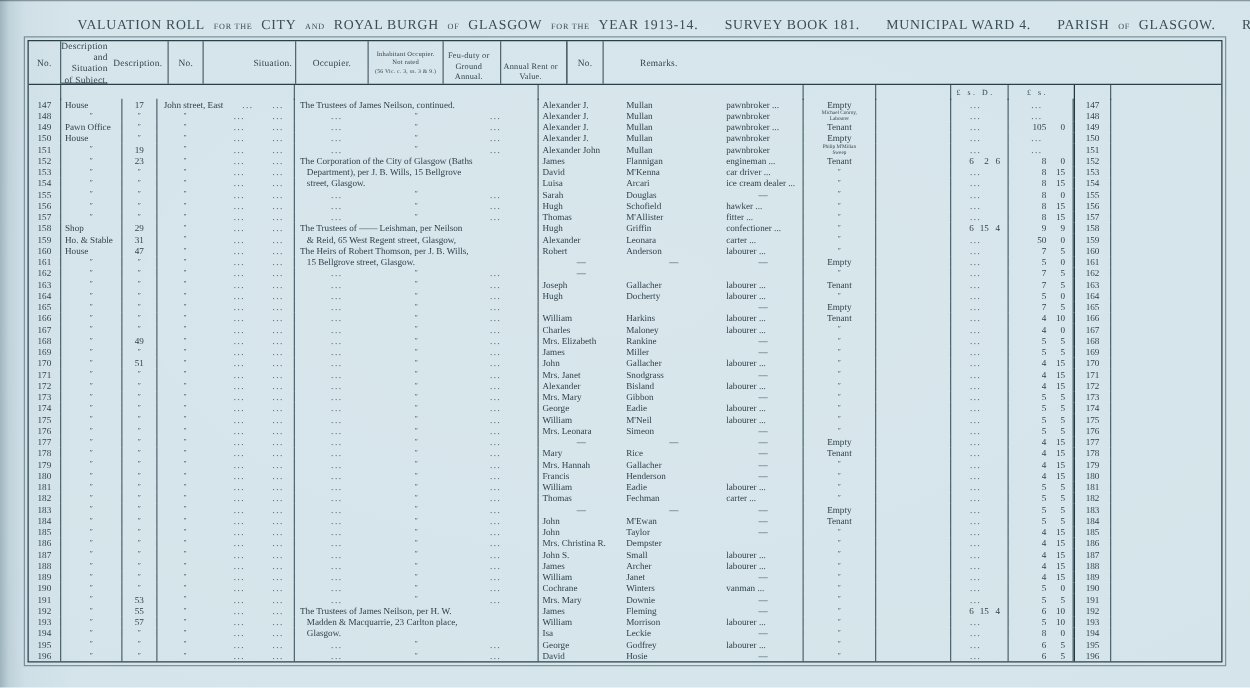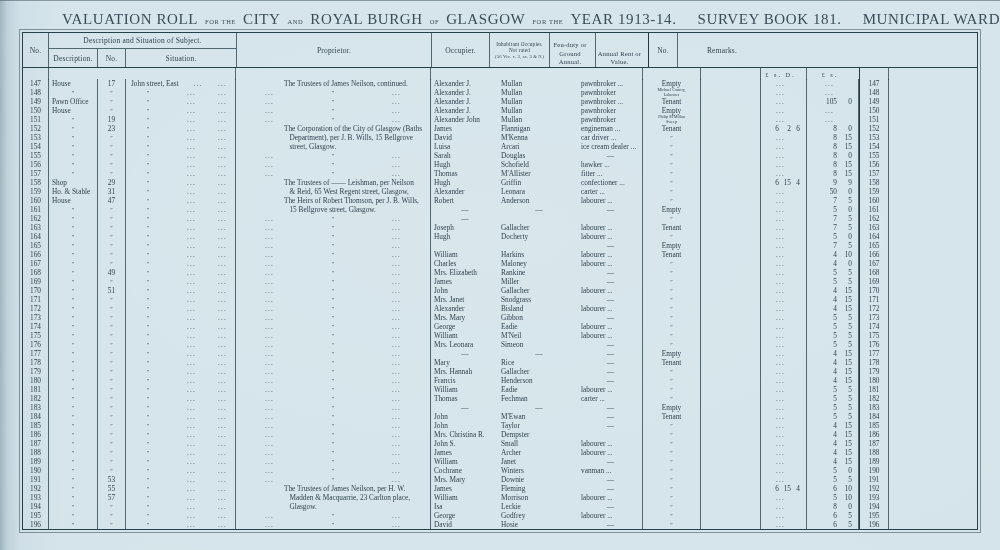--- a/index.html
+++ b/index.html
@@ -14,21 +14,21 @@
   .page{position:relative;width:1000px;height:550px;}
   .page::after{content:"";position:absolute;top:0;left:0;right:0;height:1px;background:rgba(40,60,70,.45);}
 
   
   .topbar{
     position:absolute;top:10px;left:62px;right:18px;
     display:flex;align-items:baseline;white-space:nowrap;
     letter-spacing:.6px;color:#3a4c56;
   }
   .seg{margin-right:7px;}
-  .seg.lg{font-size:15px;}
+  .seg.lg{font-size:11px;}
   .seg.sm{font-size:6.5px;}
   .seg.gap{margin-left:14px;}
 
   
   .tbl{
     position:absolute;left:22px;top:32px;width:956px;height:498px;
     border:1.5px solid #2a4049;
     outline:1px solid rgba(42,64,73,.5);outline-offset:2px;
     box-sizing:border-box;
   }
@@ -38,21 +38,21 @@
   
   .c-no{width:26px;} .c-desc{width:49px;padding-left:3px;} .c-stno{width:28px;}
   .c-sit{width:110px;} .c-prop{width:195px;padding-left:4px;}
   .c-t1{width:68px;padding-left:3px;} .c-t2{width:80px;padding-left:2px;} .c-occ{width:64px;padding-left:2px;}
   .c-occr{width:58px;} .c-inh{width:60px;} .c-feu{width:46px;} .c-rent{width:52px;}
   .c-no3{width:30px;border-left:1.5px solid #243840;} .c-rem{width:88px;}
 
   
   .thead{display:flex;height:34px;border-bottom:1px solid #2a4049;font-size:7.5px;text-align:center;letter-spacing:.2px;}
   .hcell{display:flex;flex-direction:column;justify-content:center;align-items:center;padding:1px;font-family:Liberation Serif, serif;}
-  .grp{padding:0;width:187px;display:flex;flex-direction:column;}
+  .grp{padding:0;width:187px;display:flex;text-align:right;}
   .grp-top{flex:0 0 15px;display:flex;align-items:center;justify-content:center;border-bottom:1px solid rgba(45,68,78,.78);}
   .grp-bot{flex:1;display:flex;}
   .grp-bot .hcell{justify-content:center;}
   .g-desc{width:49px;} .g-no{width:28px;} .g-sit{width:110px;border-right:none !important;}
   .h-inh{font-size:5.2px;line-height:1.25;}
   .h-inh .l3{font-size:4.6px;}
   .h-small{font-size:6.6px;line-height:1.25;}
 
   
   .moneyrow{display:flex;height:12px;font-size:6.3px;letter-spacing:2px;}
@@ -61,21 +61,21 @@
   
   .tbody{position:absolute;top:46px;left:0;right:0;bottom:0;display:flex;flex-direction:column;}
   .row{flex:1 1 0;display:flex;align-items:center;font-size:7.3px;line-height:1;min-height:0;}
   .row .cell{height:100%;display:flex;align-items:center;overflow:hidden;}
   .cen{justify-content:center;text-align:center;padding-left:0 !important;}
   .dit{font-size:6px;color:#3d5059;}
   .dots{letter-spacing:1.2px;color:#42545e;}
   .c-sit{display:flex;justify-content:space-between;padding:0 8px 0 5px;}
   .c-sit .sv{min-width:34px;text-align:center;}
   .c-sit .sv.txt{text-align:center;min-width:0;}
-  .c-prop .pv{white-space:pre;margin-left:44px;}
+  .c-prop .pv{white-space:pre;}
   .c-prop.dittos{justify-content:space-around;padding-left:0;}
   .occr-small{font-size:4.2px;line-height:1.15;text-align:center;width:100%;}
   .m{display:inline-block;text-align:right;}
   .c-feu,.c-rent{justify-content:flex-end;padding-right:6px;}
   .c-feu .m{width:12px;} .c-feu .m.last{width:9px;}
   .c-rent .m{width:20px;} .c-rent .m.last{width:15px;}
   .mdots{width:100%;text-align:center;}
 </style>
 </head>
 <body>
@@ -92,21 +92,20 @@
     <div class="thead">
       <div class="hcell c-no br">No.</div>
       <div class="grp br">
         <div class="grp-top">Description and Situation of Subject.</div>
         <div class="grp-bot">
           <div class="hcell g-desc br">Description.</div>
           <div class="hcell g-no br">No.</div>
           <div class="hcell g-sit">Situation.</div>
         </div>
       </div>
-      <div class="hcell c-prop br">Proprietor.</div>
       <div class="hcell c-occr br">Occupier.</div>
       <div class="hcell c-inh h-inh br">
         <span>Inhabitant Occupier.</span>
         <span>Not rated</span>
         <span class="l3">(56 Vic. c. 3, ss. 3 &amp; 9.)</span>
       </div>
       <div class="hcell c-feu h-small br">Feu-duty or Ground Annual.</div>
       <div class="hcell c-rent h-small">Annual Rent or Value.</div>
       <div class="hcell c-no3 br">No.</div>
       <div class="hcell c-rem">Remarks.</div>

